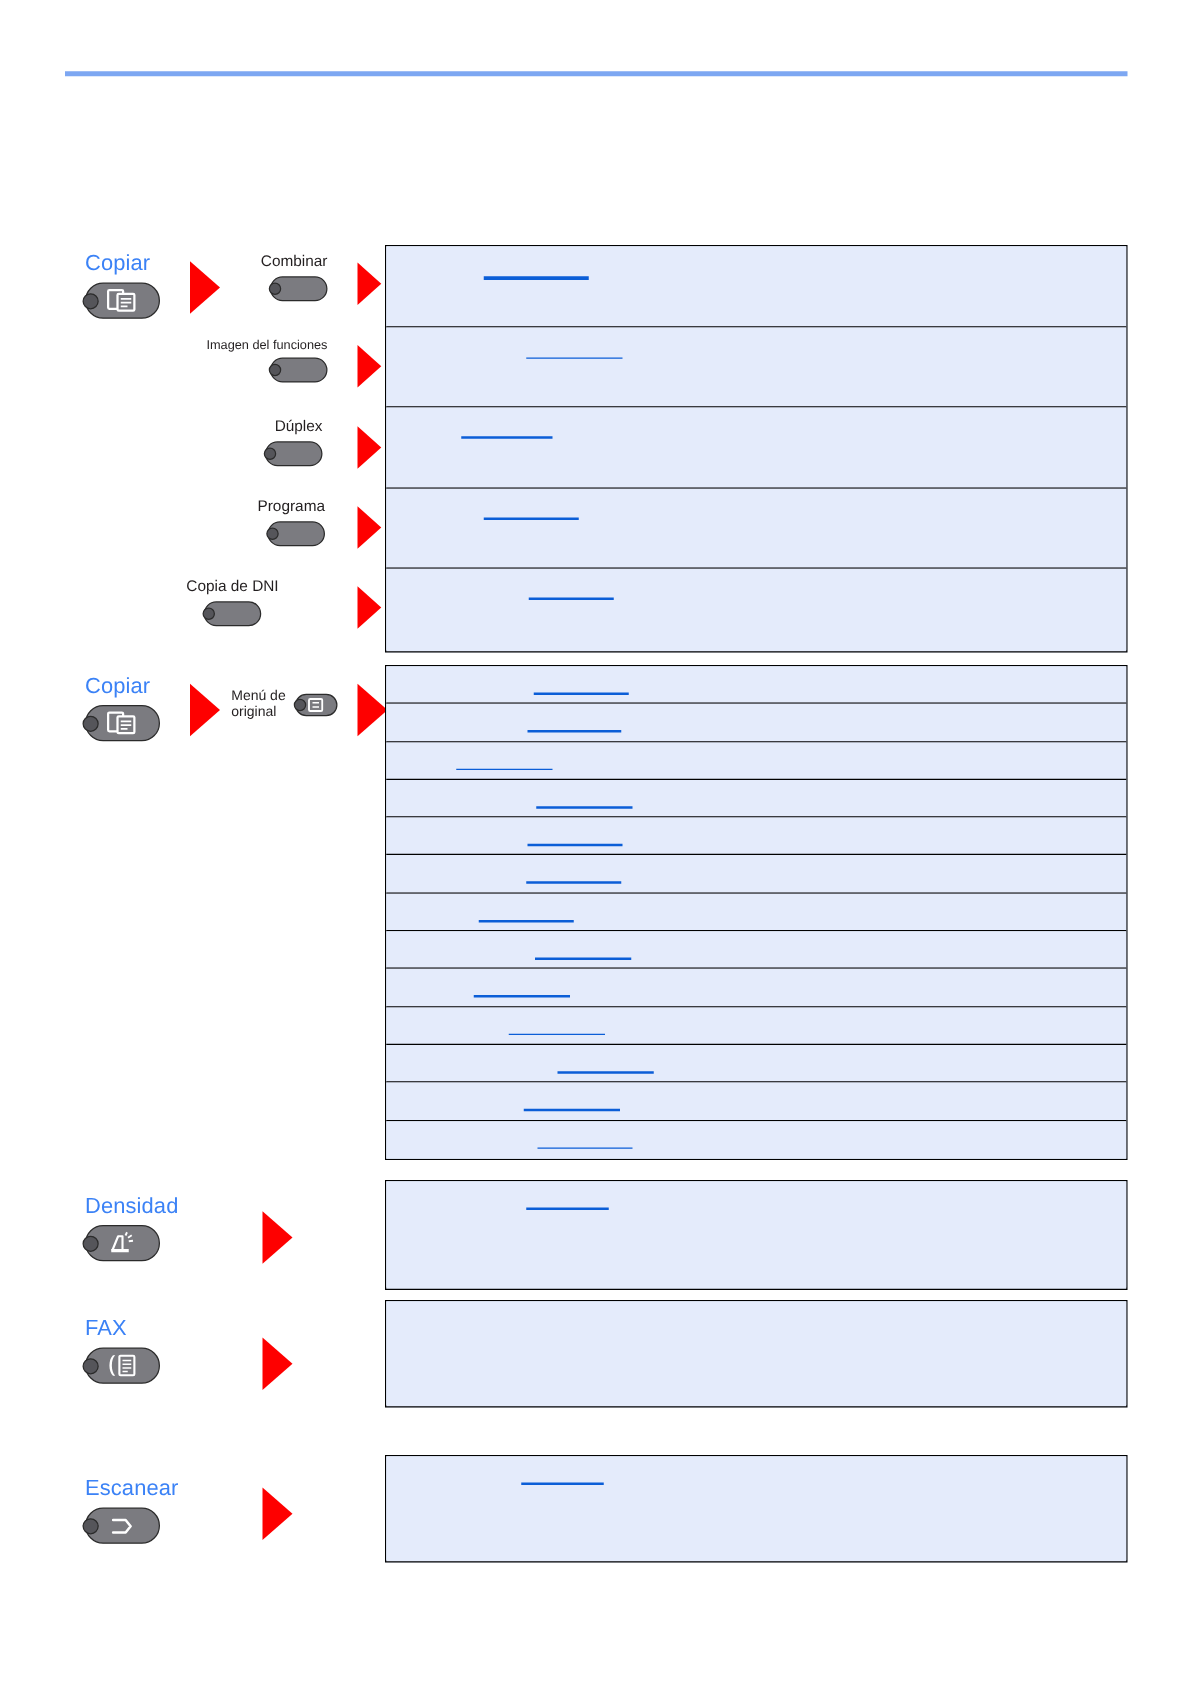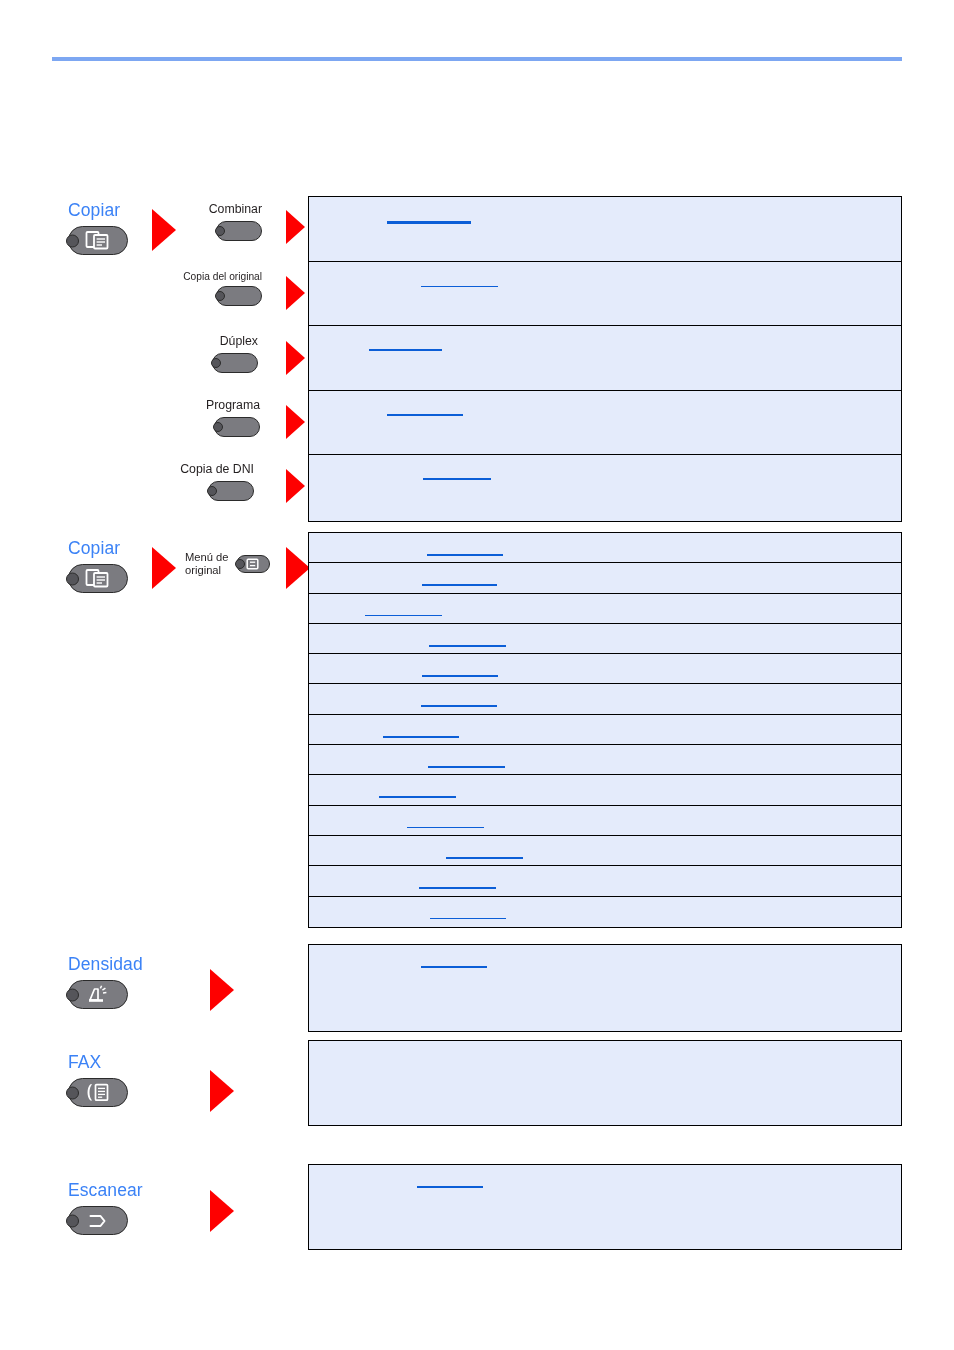--- a/index.html
+++ b/index.html
@@ -157,41 +157,41 @@
 <div class="arrow big" style="left:152px; top:209px;"></div>
 
 <div class="fn-group" style="left:120px; top:203px; width:142px;">
   <div class="fn-label">Combinar</div>
   <div class="key fn-key small">
     <span class="led"></span>
   </div>
 </div>
 
 <div class="fn-group" style="left:100px; top:271px; width:162px;">
-  <div class="fn-label tiny">Copia del original</div>
+  <div class="fn-label tiny">Imagen del funciones</div>
   <div class="key fn-key small">
     <span class="led"></span>
   </div>
 </div>
 
 <div class="fn-group" style="left:120px; top:335px; width:138px;">
   <div class="fn-label">Dúplex</div>
   <div class="key fn-key small">
     <span class="led"></span>
   </div>
 </div>
 
 <div class="fn-group" style="left:120px; top:399px; width:140px;">
   <div class="fn-label">Programa</div>
   <div class="key fn-key small">
     <span class="led"></span>
   </div>
 </div>
 
-<div class="fn-group" style="left:118px; top:463px; width:136px;">
+<div class="fn-group" style="left:118px; top:463px; width:136px;text-align:center;">
   <div class="fn-label">Copia de DNI</div>
   <div class="key fn-key small">
     <span class="led"></span>
   </div>
 </div>
 
 <div class="arrow med" style="left:286px; top:210px;"></div>
 <div class="arrow med" style="left:286px; top:276px;"></div>
 <div class="arrow med" style="left:286px; top:341px;"></div>
 <div class="arrow med" style="left:286px; top:405px;"></div>

